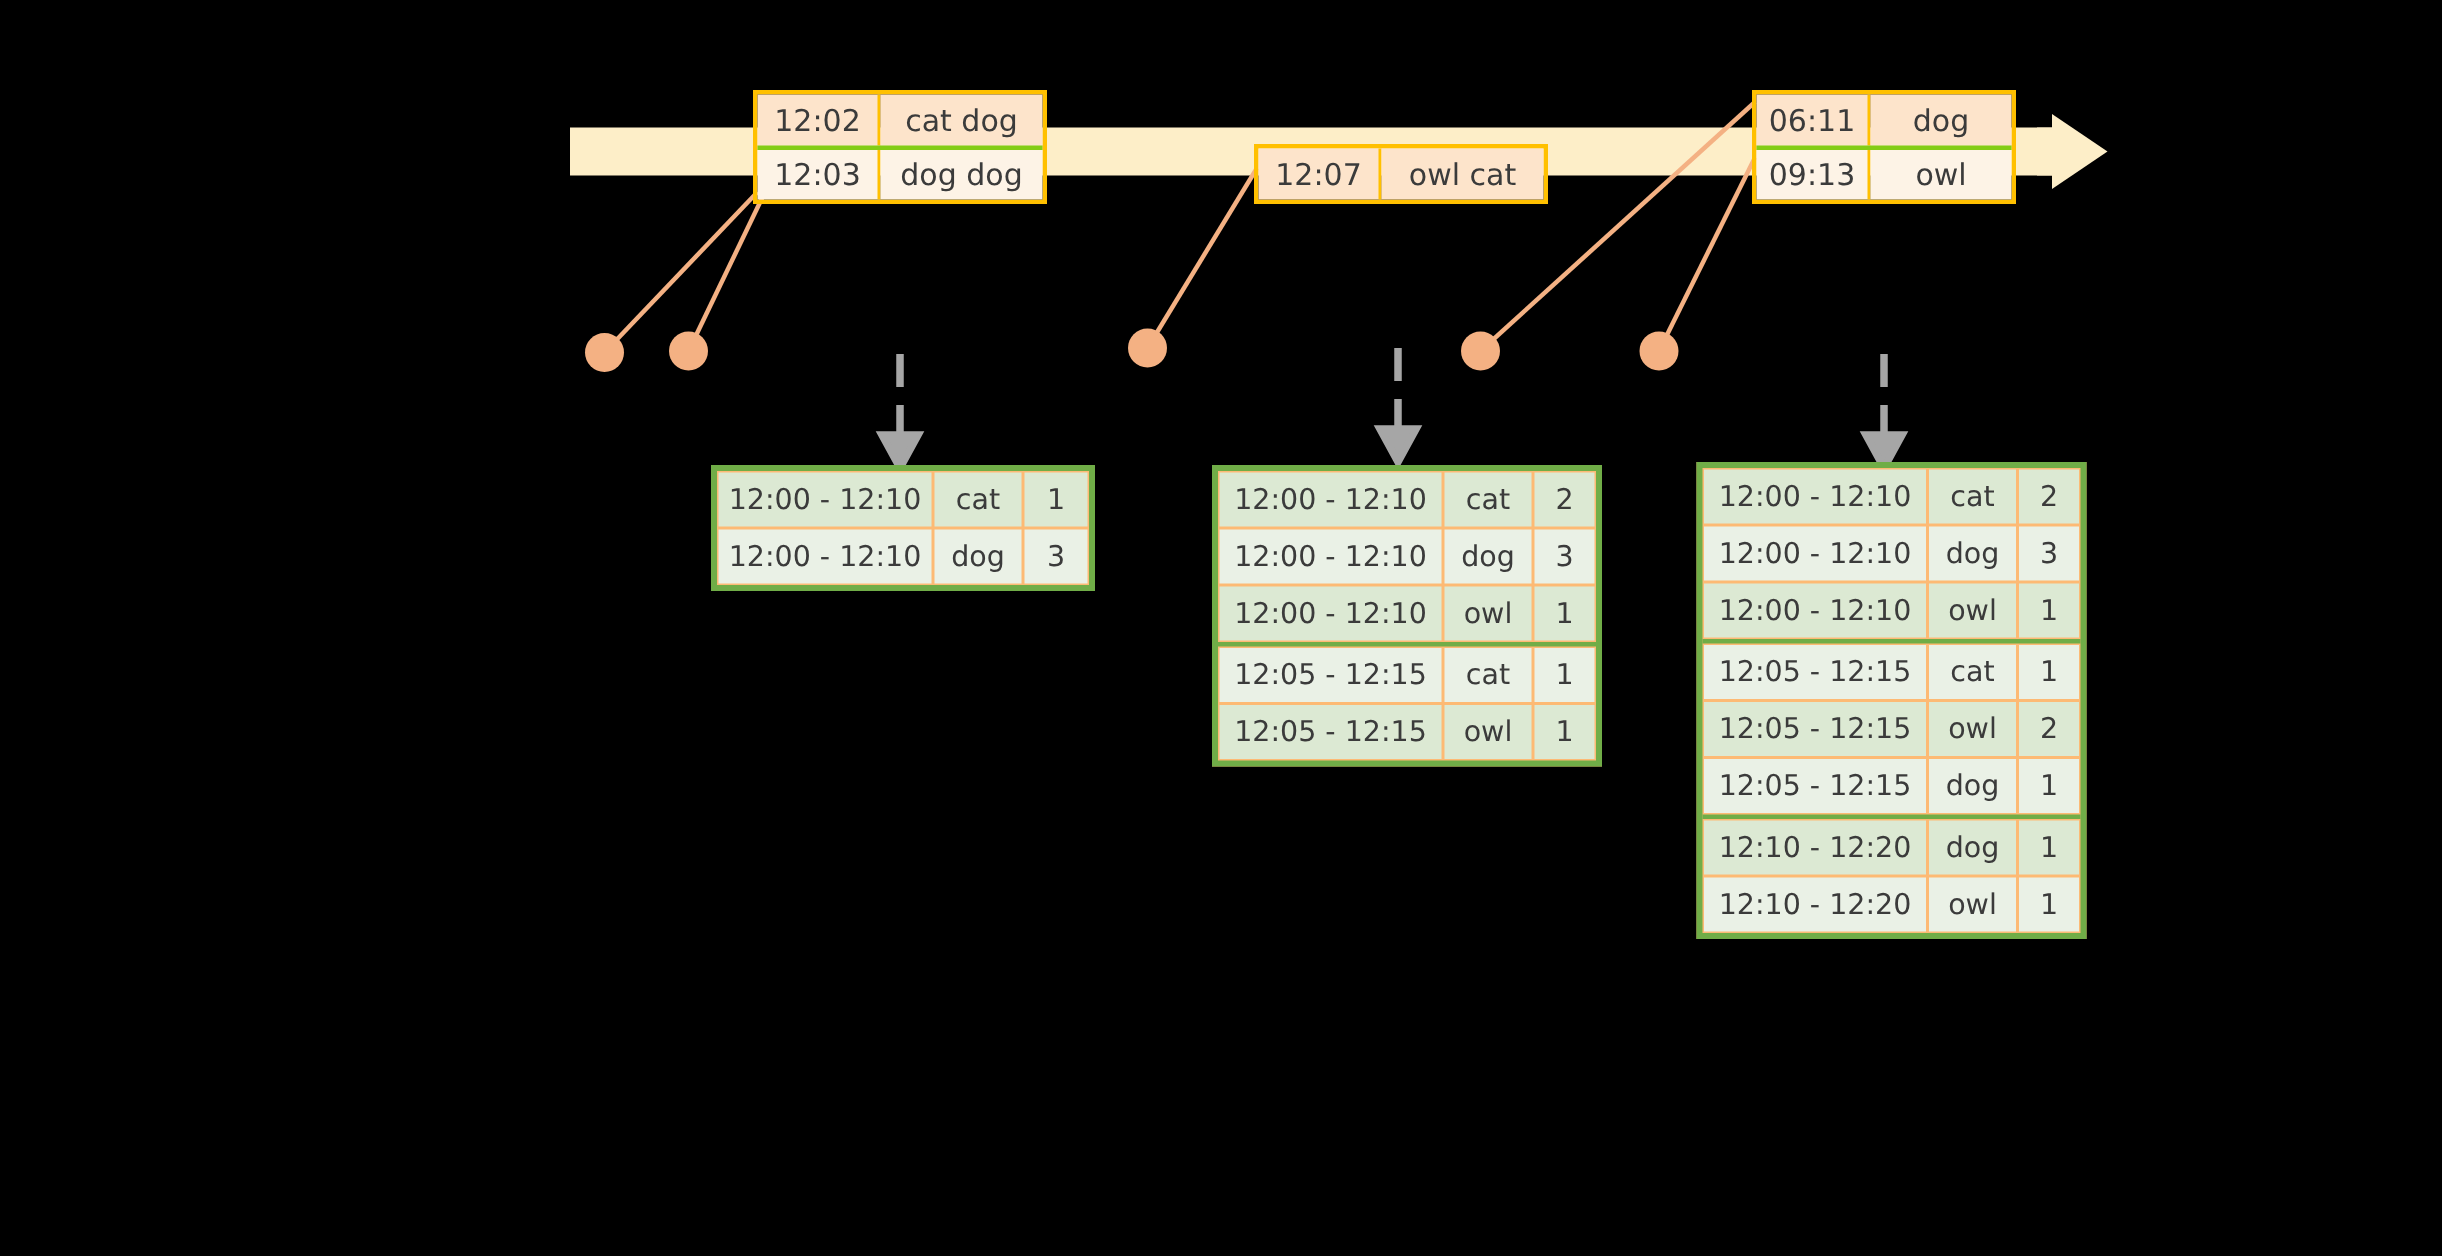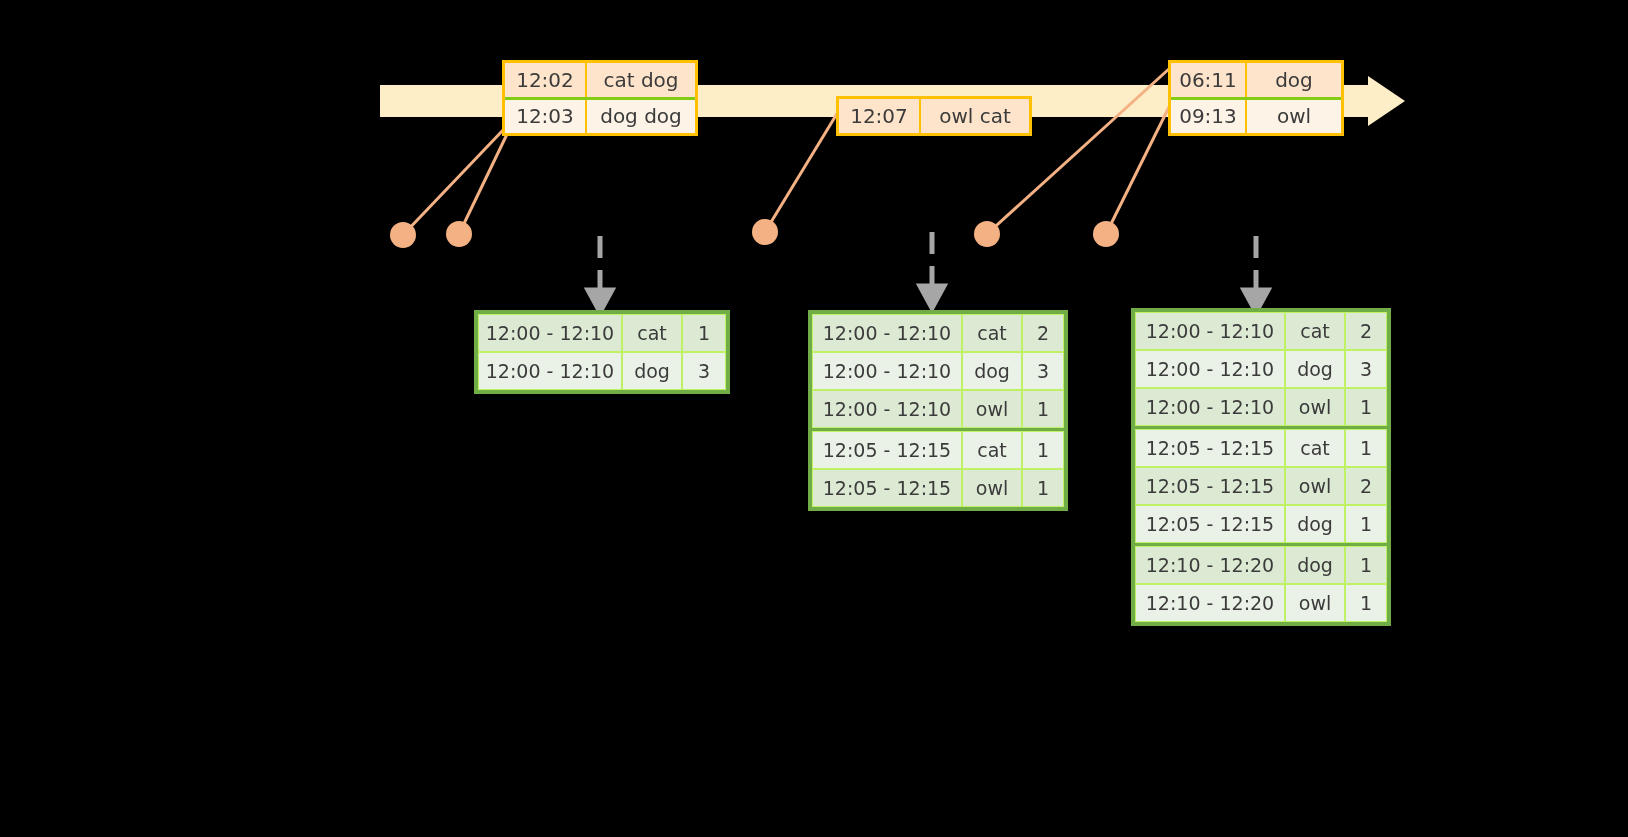--- a/index.html
+++ b/index.html
@@ -18,21 +18,21 @@
   .evt-val{display:flex;align-items:center;justify-content:center;font-size:20px;color:#3b3b3b;}
   .sh-a .evt-time,.sh-a .evt-val{background:#fde4cb;}
   .sh-b .evt-time,.sh-b .evt-val{background:#fdf3e6;}
 
   
   .dot{position:absolute;width:26px;height:26px;border-radius:50%;background:#f4b183;}
   svg.links{position:absolute;left:0;top:0;width:1628px;height:837px;pointer-events:none;}
 
   
   .tbl{position:absolute;border:4px solid #70ad47;box-sizing:border-box;
-       display:flex;flex-direction:column;background:#bef264;}
+       display:flex;flex-direction:column;background:#fdba74;}
   .trow{display:flex;}
   .tcell{font-size:19px;color:#3b3b3b;display:flex;align-items:center;justify-content:center;
          box-sizing:border-box;margin:1px;}
   .c-range{width:var(--wr);}
   .c-key{width:var(--wk);}
   .c-cnt{width:var(--wc);}
   .r-a .tcell{background:#dce9d3;}
   .r-b .tcell{background:#eaf1e6;}
   .grp-end{border-bottom:3px solid #70ad47;}
 </style>

